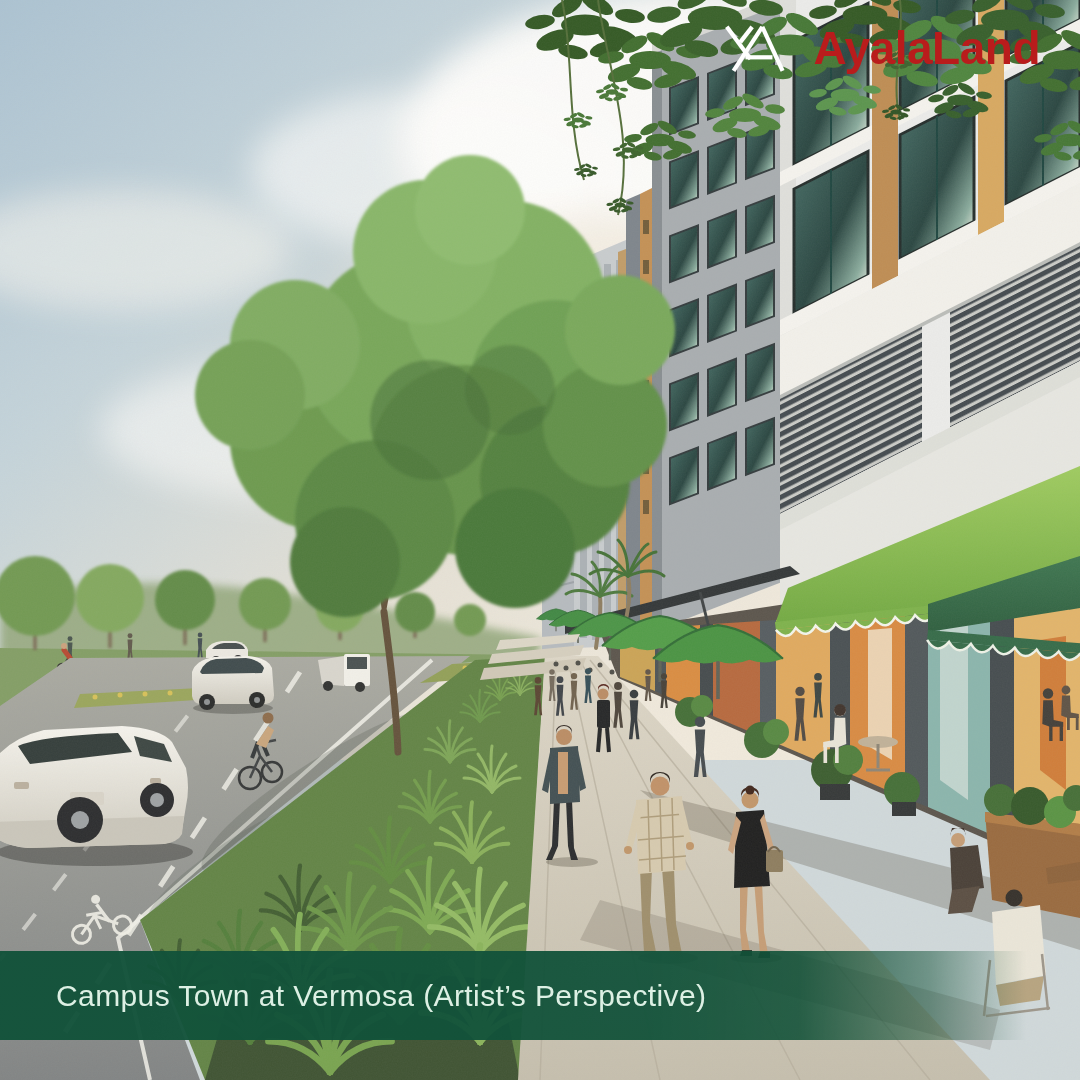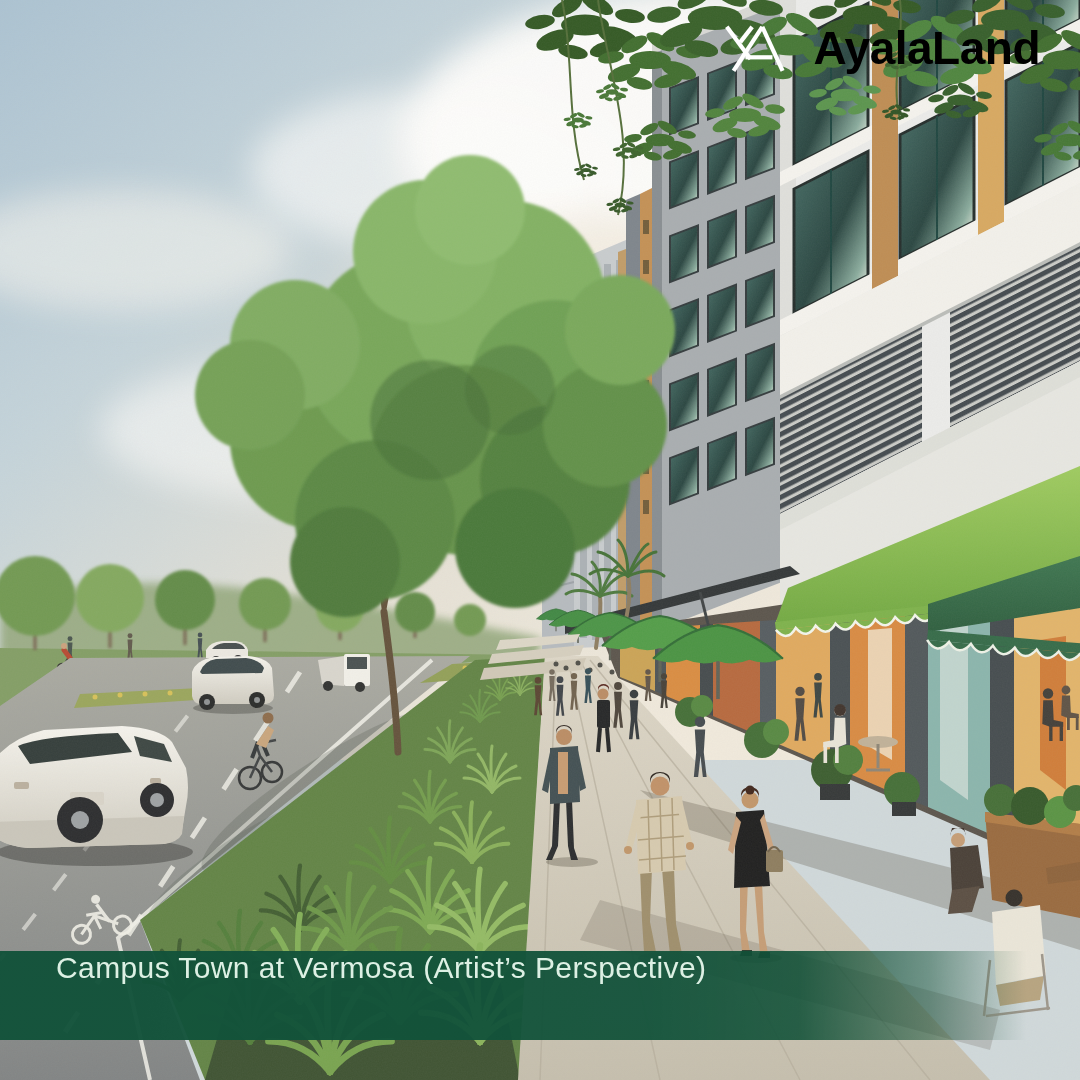--- a/index.html
+++ b/index.html
@@ -1,23 +1,23 @@
 <!DOCTYPE html>
 <html><head>
 <meta charset="utf-8">
 <style>
   html,body{margin:0;padding:0;background:#222;}
   .stage{position:relative;width:1080px;height:1080px;overflow:hidden;
          font-family:"Liberation Sans",sans-serif;background:#cfd9dd;}
   .stage svg.scene{position:absolute;left:0;top:0;}
-  .brand{position:absolute;top:20px;right:40px;display:flex;align-items:center;gap:28px;color:#000000;}
+  .brand{position:absolute;top:20px;right:40px;display:flex;align-items:center;gap:28px;color:#b91c1c;}
   .brand .mark{display:block;}
   .brand .brand-text{font-size:46px;font-weight:700;letter-spacing:-0.5px;line-height:1;}
   .caption-bar{position:absolute;left:0;top:951px;width:100%;height:89px;box-sizing:border-box;
-         display:flex;padding-left:56px;
+         display:flex;align-items:center;padding-left:56px;
          background:linear-gradient(90deg,rgba(18,82,58,.97) 0%,rgba(18,82,58,.95) 60%,
                     rgba(16,80,55,.88) 74%,rgba(16,80,55,.5) 86%,rgba(16,80,55,0) 95%);}
   .caption-bar .caption-text{color:#ddf0e4;font-size:30px;font-weight:400;letter-spacing:.4px;}
 </style>
 </head>
 <body>
 
 <div class="stage">
 
 <svg class="scene" width="1080" height="1080" viewBox="0 0 1080 1080" xmlns="http://www.w3.org/2000/svg">

